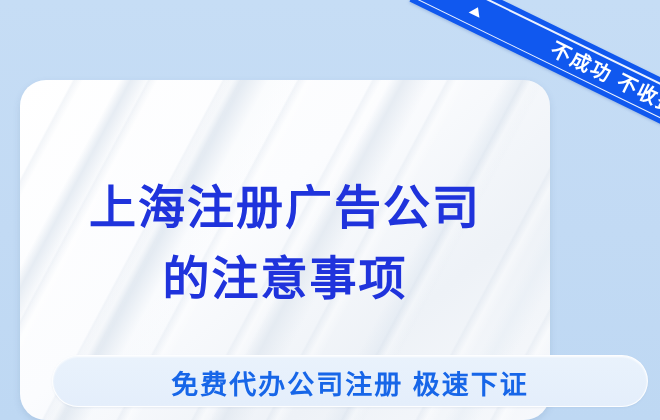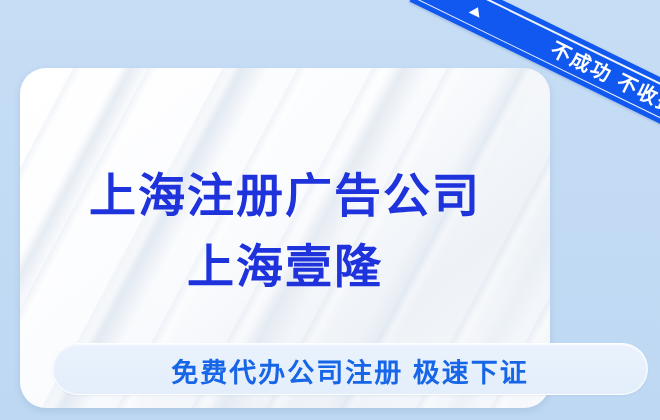--- a/index.html
+++ b/index.html
@@ -21,21 +21,21 @@
     width: 660px;
     height: 420px;
     background: linear-gradient(180deg, #c6ddf5 0%, #c2daf4 55%, #bed8f3 100%);
     overflow: hidden;
   }
 
   
   .card {
     position: absolute;
     left: 20px;
-    top: 68px;
+    top: 80px;
     width: 530px;
     height: 340px;
     border-radius: 26px;
     background:
       linear-gradient(118deg,
         rgba(255,255,255,0)   0%,
         rgba(255,255,255,0)   14%,
         rgba(226,233,241,.85) 15.6%,
         rgba(255,255,255,0)   18.5%,
         rgba(255,255,255,0)   29%,
@@ -197,21 +197,21 @@
 </head>
 <body>
 
 <div class="banner">
 
   <div class="card">
     <div class="card-sheen"></div>
 
     <div class="headline">
       <span class="headline-line">上海注册广告公司</span>
-      <span class="headline-line">上海壹隆</span>
+      <span class="headline-line">的注意事项</span>
     </div>
 
     <div class="footer-pill">
       <span class="footer-pill-label">免费代办公司注册 极速下证</span>
     </div>
   </div>
 
 
   <div class="ribbon">
     <span class="ribbon-marker"></span>

